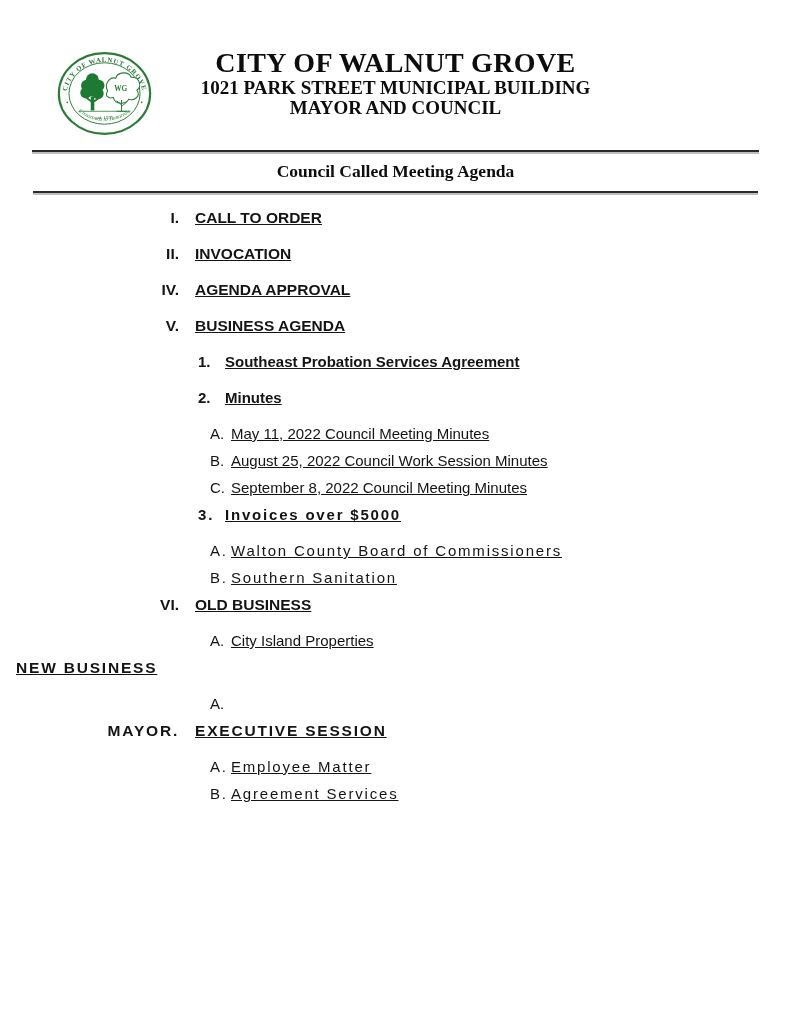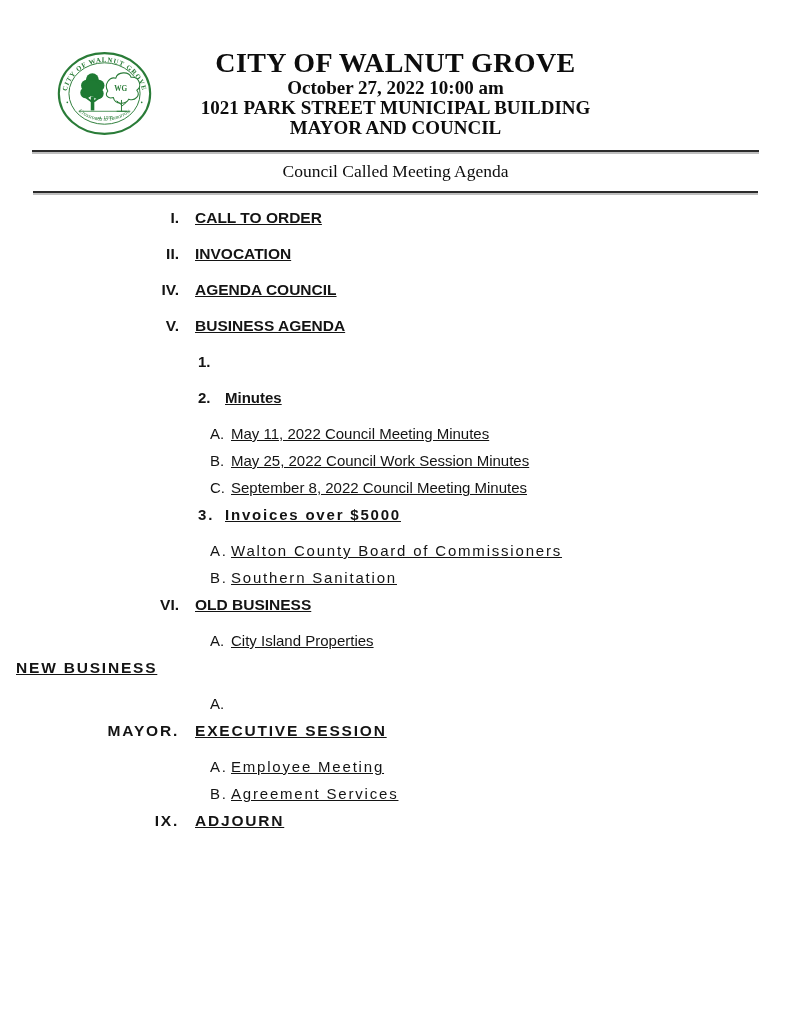--- a/index.html
+++ b/index.html
@@ -35,21 +35,21 @@
   .rule {
     height: 2px;
     background: #2b2b2b;
     box-shadow: 0 2px 0 rgba(110,110,110,0.45);
   }
   .rule-top    { margin: 0 32px 0 32px; }
   .rule-bottom { margin: 0 33px 0 33px; }
   .agenda-title {
     text-align: center;
     font-family: "Liberation Serif", serif;
-    font-weight: normal;
+    font-weight: bold;
     font-size: 17.5px;
     line-height: 20px;
     margin: 9px 0 10px 0;
     color: #0d0d0d;
   }
 
   
   .agenda { margin-top: 15px; }
   .row {
     display: flex;
@@ -117,21 +117,20 @@
         <path d="M 28,75 L 92,75" stroke="#2a7c38" stroke-width="1"></path>
         <text x="60" y="84" text-anchor="middle" font-size="6.2" fill="#2a7c38">est. 1935</text>
 
         <circle cx="14" cy="64" r="1" fill="#2a7c38"></circle>
         <circle cx="106" cy="64" r="1" fill="#2a7c38"></circle>
       </svg>
     </div>
 
     <div class="header-text">
       <div class="h-title">CITY OF WALNUT GROVE</div>
-      <div class="h-sub">October 27, 2022 10:00 am</div>
       <div class="h-sub">1021 PARK STREET MUNICIPAL BUILDING</div>
       <div class="h-sub">MAYOR AND COUNCIL</div>
     </div>
   </header>
 
   <div class="rule rule-top"></div>
   <div class="agenda-title">Council Called Meeting Agenda</div>
   <div class="rule rule-bottom"></div>
 
   <main class="agenda">
@@ -141,45 +140,46 @@
   </div>
 
   <div class="row level-roman">
     <span class="marker">II.</span>
     <span class="label">INVOCATION</span>
   </div>
 
 
   <div class="row level-roman">
     <span class="marker">IV.</span>
-    <span class="label">AGENDA COUNCIL</span>
+    <span class="label">AGENDA APPROVAL</span>
   </div>
 
   <div class="row level-roman">
     <span class="marker">V.</span>
     <span class="label">BUSINESS AGENDA</span>
   </div>
 
   <div class="row level-number">
     <span class="marker">1.</span>
+    <span class="label">Southeast Probation Services Agreement</span>
   </div>
 
   <div class="row level-number">
     <span class="marker">2.</span>
     <span class="label">Minutes</span>
   </div>
 
   <div class="row level-letter">
     <span class="marker">A.</span>
     <span class="label">May 11, 2022 Council Meeting Minutes</span>
   </div>
 
   <div class="row level-letter">
     <span class="marker">B.</span>
-    <span class="label">May 25, 2022 Council Work Session Minutes</span>
+    <span class="label">August 25, 2022 Council Work Session Minutes</span>
   </div>
 
   <div class="row level-letter">
     <span class="marker">C.</span>
     <span class="label">September 8, 2022 Council Meeting Minutes</span>
   </div>
 
   <div class="row level-number spaced">
     <span class="marker">3.</span>
     <span class="label">Invoices over $5000</span>
@@ -214,27 +214,23 @@
     <span class="label"></span>
   </div>
 
   <div class="row level-roman spaced">
     <span class="marker">MAYOR.</span>
     <span class="label">EXECUTIVE SESSION</span>
   </div>
 
   <div class="row level-letter spaced">
     <span class="marker">A.</span>
-    <span class="label">Employee Meeting</span>
+    <span class="label">Employee Matter</span>
   </div>
 
   <div class="row level-letter spaced">
     <span class="marker">B.</span>
     <span class="label">Agreement Services</span>
   </div>
 
-  <div class="row level-roman spaced">
-    <span class="marker">IX.</span>
-    <span class="label">ADJOURN</span>
-  </div>
 </main>
 
 </div>
 
 </body></html>

